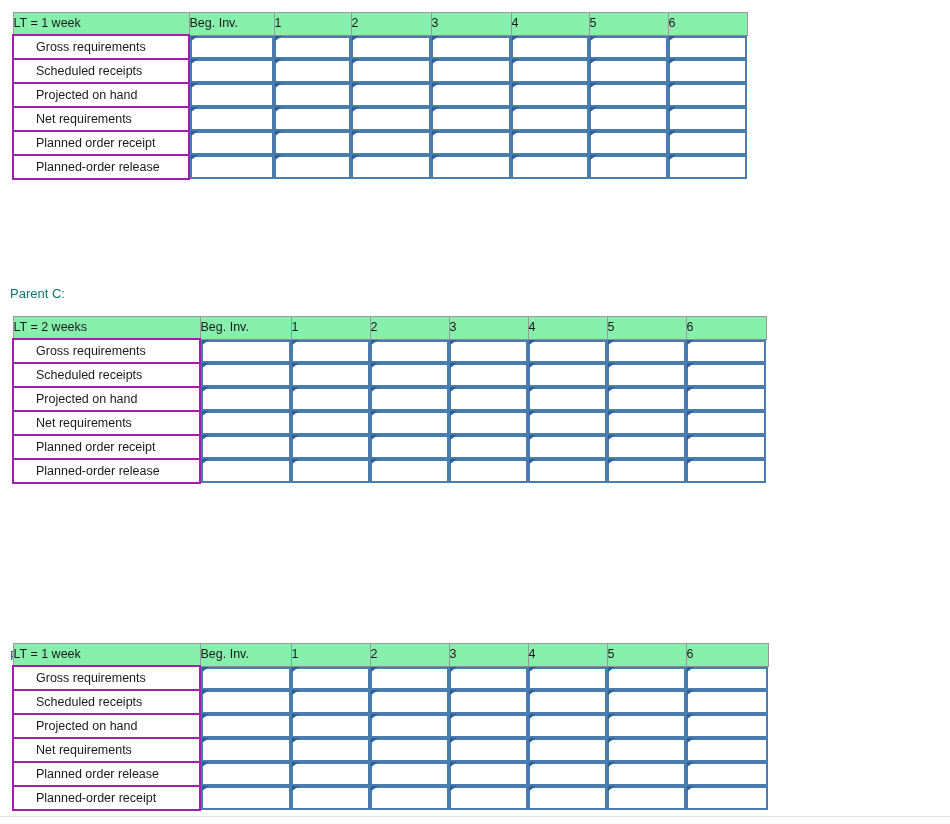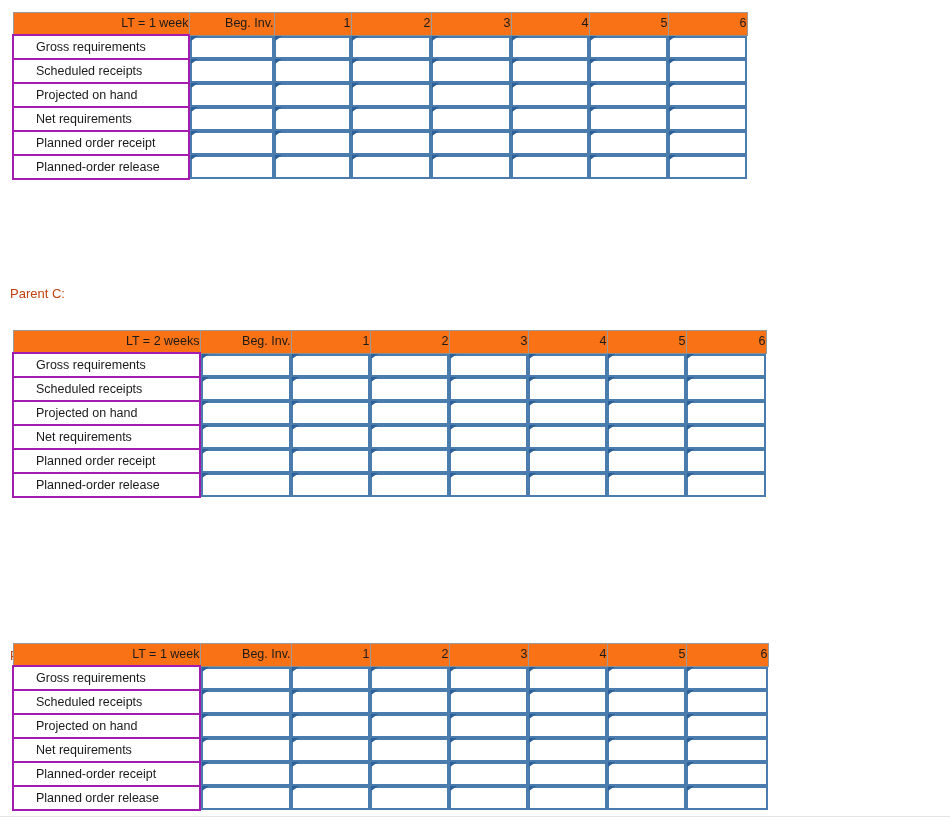--- a/index.html
+++ b/index.html
@@ -18,28 +18,28 @@
 
   .mrp-table {
     position: absolute;
     border-collapse: collapse;
     table-layout: fixed;
     font-size: 12.5px;
   }
 
   
   .mrp-table thead th {
-    background: #f97316;
+    background: #86efac;
     border: 1px solid #9a9a9a;
     border-bottom: 1px solid #8d8d8d;
     height: 21px;
     font-weight: normal;
     font-size: 12.5px;
     color: #1a1a1a;
-    text-align: right;
+    text-align: left;
     padding: 0;
     line-height: 21px;
   }
 
   
   .mrp-table td.row-label {
     border: 2px solid #a21caf;
     height: 22px;
     padding: 0 0 0 22px;
     text-align: left;
@@ -77,36 +77,36 @@
     height: 0;
     border-top: 5px solid #2d6099;
     border-bottom: 5px solid transparent;
     border-right: 7px solid transparent;
   }
 
   
   .caption {
     position: absolute;
     font-size: 13px;
-    color: #c2410c;
+    color: #0f766e;
     white-space: nowrap;
   }
 
   
   .footer-rule {
     position: absolute;
     left: 0;
     width: 950px;
     height: 1px;
     background: #e4e4e4;
   }
 
   
   #table-a { left: 12px; top: 12px;  width: 726px; }
-  #table-c { left: 12px; top: 330px; width: 745px; border-radius: 11px; }
+  #table-c { left: 12px; top: 316px; width: 745px; border-radius: 11px; }
   #table-d { left: 12px; top: 643px; width: 747px; }
 </style>
 </head>
 <body>
 
 <div class="caption" id="caption-parent-c" style="left: 10px; top: 286px;">Parent C:</div>
 
 <div class="caption" id="caption-plan-d" style="left: 10px; top: 600px; margin-top: 48px;">Plan D:</div>
 
 <table class="mrp-table" id="table-a">
@@ -647,52 +647,52 @@
         <td class="data-cell">
           <div class="cellbox"></div>
           <span class="cellflag"></span>
         </td>
         <td class="data-cell">
           <div class="cellbox"></div>
           <span class="cellflag"></span>
         </td>
       </tr>
       <tr>
+        <td class="row-label">Planned order release</td>
+        <td class="data-cell">
+          <div class="cellbox"></div>
+          <span class="cellflag"></span>
+        </td>
+        <td class="data-cell">
+          <div class="cellbox"></div>
+          <span class="cellflag"></span>
+        </td>
+        <td class="data-cell">
+          <div class="cellbox"></div>
+          <span class="cellflag"></span>
+        </td>
+        <td class="data-cell">
+          <div class="cellbox"></div>
+          <span class="cellflag"></span>
+        </td>
+        <td class="data-cell">
+          <div class="cellbox"></div>
+          <span class="cellflag"></span>
+        </td>
+        <td class="data-cell">
+          <div class="cellbox"></div>
+          <span class="cellflag"></span>
+        </td>
+        <td class="data-cell">
+          <div class="cellbox"></div>
+          <span class="cellflag"></span>
+        </td>
+      </tr>
+      <tr>
         <td class="row-label">Planned-order receipt</td>
-        <td class="data-cell">
-          <div class="cellbox"></div>
-          <span class="cellflag"></span>
-        </td>
-        <td class="data-cell">
-          <div class="cellbox"></div>
-          <span class="cellflag"></span>
-        </td>
-        <td class="data-cell">
-          <div class="cellbox"></div>
-          <span class="cellflag"></span>
-        </td>
-        <td class="data-cell">
-          <div class="cellbox"></div>
-          <span class="cellflag"></span>
-        </td>
-        <td class="data-cell">
-          <div class="cellbox"></div>
-          <span class="cellflag"></span>
-        </td>
-        <td class="data-cell">
-          <div class="cellbox"></div>
-          <span class="cellflag"></span>
-        </td>
-        <td class="data-cell">
-          <div class="cellbox"></div>
-          <span class="cellflag"></span>
-        </td>
-      </tr>
-      <tr>
-        <td class="row-label">Planned order release</td>
         <td class="data-cell">
           <div class="cellbox"></div>
           <span class="cellflag"></span>
         </td>
         <td class="data-cell">
           <div class="cellbox"></div>
           <span class="cellflag"></span>
         </td>
         <td class="data-cell">
           <div class="cellbox"></div>

